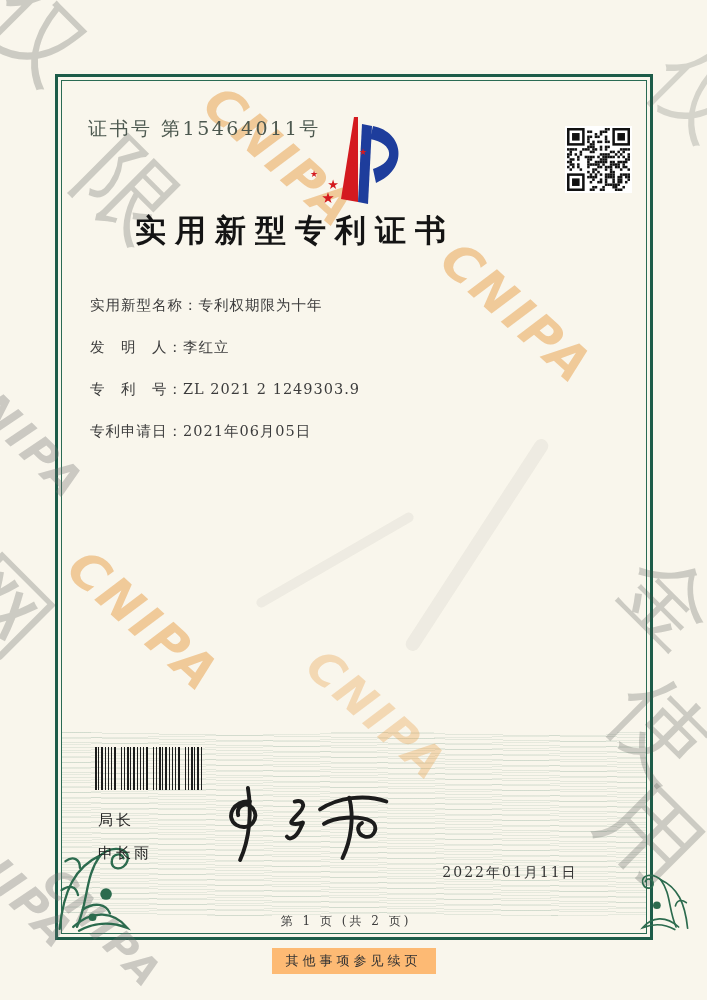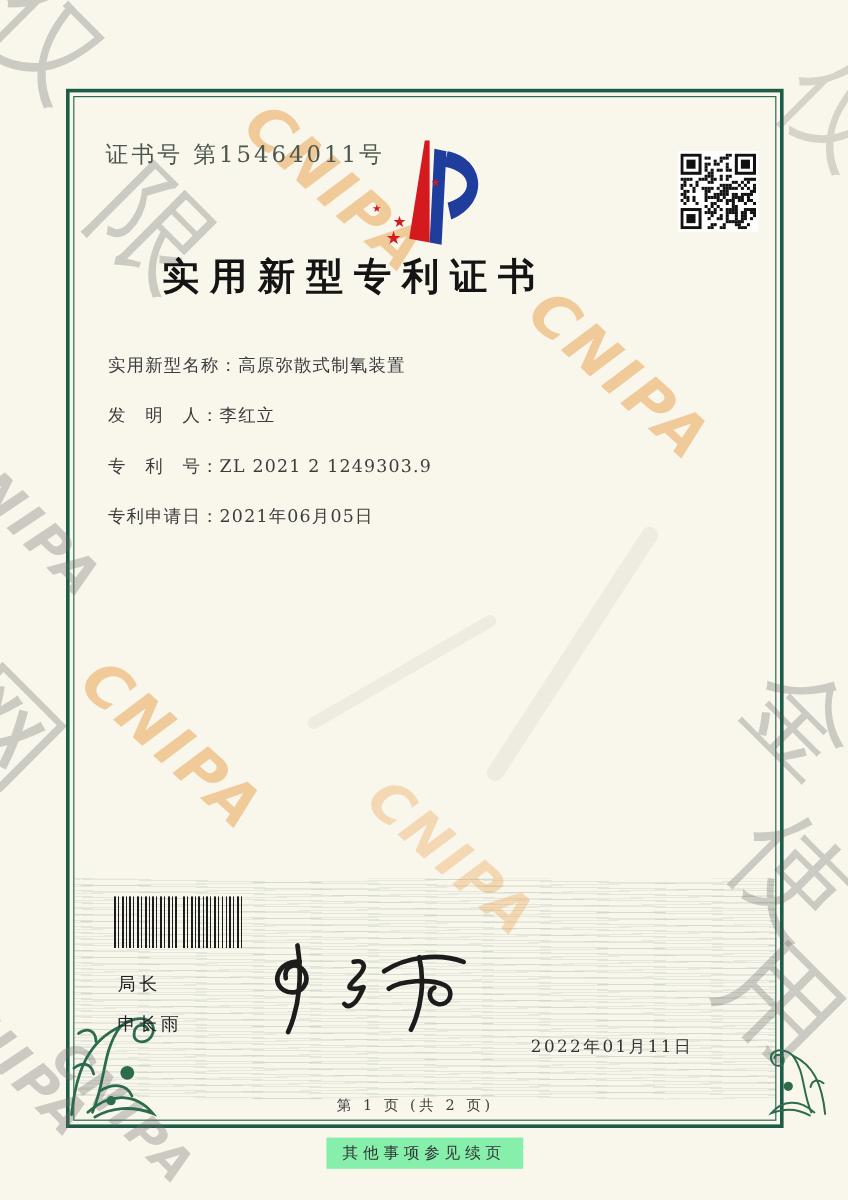--- a/index.html
+++ b/index.html
@@ -42,21 +42,21 @@
       repeating-linear-gradient(179deg, rgba(46,107,79,.09) 0 1px, rgba(0,0,0,0) 1px 6px);}
 
   .barcode{position:absolute;left:95px;top:747px;width:108px;height:43px;z-index:5;
     background:repeating-linear-gradient(90deg,#1c1c1c 0 1.6px,rgba(0,0,0,0) 1.6px 3.4px,#1c1c1c 3.4px 4.2px,rgba(0,0,0,0) 4.2px 6.4px);}
 
   .signer{position:absolute;left:98px;top:804px;z-index:5;font-size:15px;color:#222;letter-spacing:3px;line-height:33px;}
   .sig-svg{position:absolute;left:205px;top:778px;z-index:6;}
   .issue-date{position:absolute;left:428px;top:864px;width:164px;text-align:center;font-size:14px;letter-spacing:2px;color:#333;z-index:5;}
 
   .page-no{position:absolute;left:0;top:913px;width:692px;text-align:center;font-size:12px;letter-spacing:3px;color:#3c3c3c;z-index:6;}
-  .footer-note{position:absolute;left:50%;transform:translateX(-50%);top:948px;background:#86efac;padding:4px 14px;font-size:13px;letter-spacing:4px;color:#333;z-index:6;}
+  .footer-note{position:absolute;left:50%;transform:translateX(-50%);top:948px;background:#fdba74;padding:4px 14px;font-size:13px;letter-spacing:4px;color:#333;z-index:6;}
 
   .flourish{position:absolute;z-index:4;}
   .flourish-br{transform:scaleX(-1);}
 </style>
 </head>
 <body>
 
 <div id="page">
 
   <span class="wm wm-char" style="left:-10px;top:-30px;font-size:95px;">仅</span>
@@ -305,21 +305,21 @@
       <rect x="20" y="2" width="3" height="3" fill="#111"></rect>
       <rect x="0" y="18" width="7" height="7" fill="#111"></rect>
       <rect x="1" y="19" width="5" height="5" fill="#fff"></rect>
       <rect x="2" y="20" width="3" height="3" fill="#111"></rect>
     </svg>
 
   <div class="title">实用新型专利证书</div>
 
   <div class="fields">
     <div class="row">
-      <span class="lab">实用新型名称：</span><span class="val">高原弥散式制氧装置</span>
+      <span class="lab">实用新型名称：</span><span class="val">专利权期限为十年</span>
     </div>
     <div class="row">
       <span class="lab">发　明　人：</span><span class="val">李红立</span>
     </div>
     <div class="row">
       <span class="lab">专　利　号：</span><span class="val">ZL 2021 2 1249303.9</span>
     </div>
     <div class="row">
       <span class="lab">专利申请日：</span><span class="val">2021年06月05日</span>
     </div>

